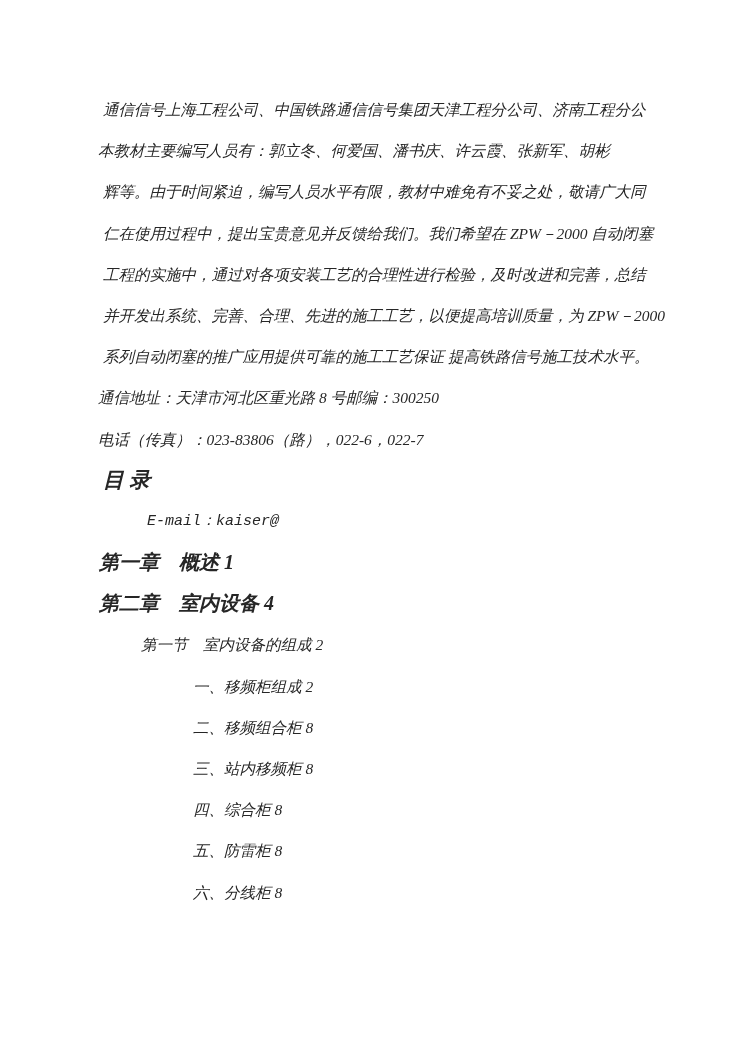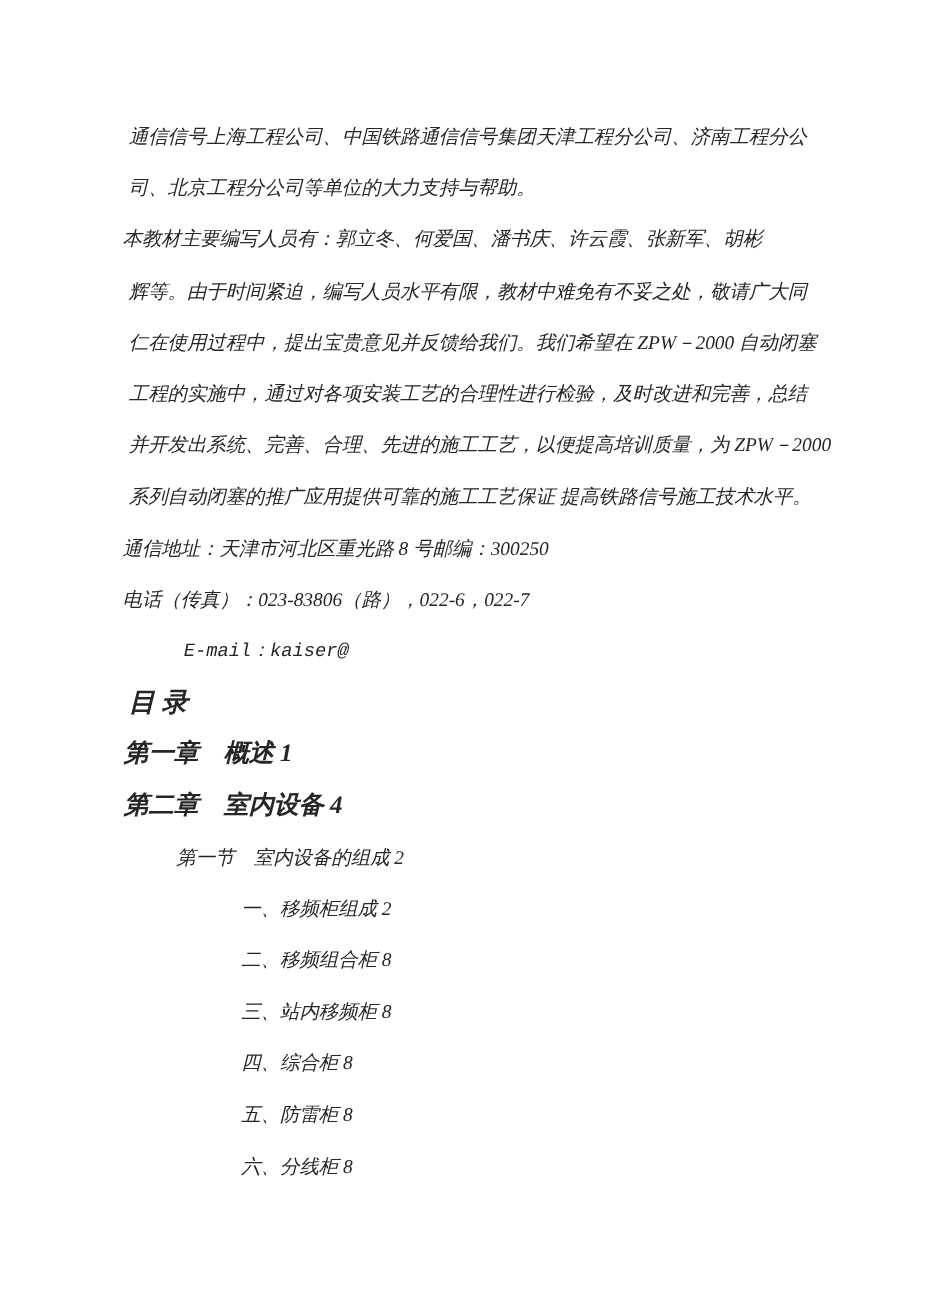--- a/index.html
+++ b/index.html
@@ -55,31 +55,30 @@
   .s-section { padding-left: 141px; }
   
   .s-toc-item { padding-left: 157px; margin-left: 36px; }
 </style>
 </head>
 <body>
 
 <div class="page">
   <div class="lines">
       <div class="line s-body">通信信号上海工程公司、中国铁路通信信号集团天津工程分公司、济南工程分公</div>
-      <div class="line s-body">司、北京工程分公司等单位的大力支持与帮助。</div>
       <div class="line s-body-indent">本教材主要编写人员有：郭立冬、何爱国、潘书庆、许云霞、张新军、胡彬</div>
       <div class="line s-body">辉等。由于时间紧迫，编写人员水平有限，教材中难免有不妥之处，敬请广大同</div>
       <div class="line s-body">仁在使用过程中，提出宝贵意见并反馈给我们。我们希望在 ZPW－2000 自动闭塞</div>
       <div class="line s-body">工程的实施中，通过对各项安装工艺的合理性进行检验，及时改进和完善，总结</div>
       <div class="line s-body">并开发出系统、完善、合理、先进的施工工艺，以便提高培训质量，为 ZPW－2000</div>
       <div class="line s-body">系列自动闭塞的推广应用提供可靠的施工工艺保证 提高铁路信号施工技术水平。</div>
       <div class="line s-body-indent">通信地址：天津市河北区重光路 8 号邮编：300250</div>
       <div class="line s-body-indent">电话（传真）：023-83806（路），022-6，022-7</div>
+      <div class="line s-heading">目 录</div>
       <div class="line s-mono-indent">E-mail：kaiser@</div>
-      <div class="line s-heading">目 录</div>
       <div class="line s-chapter">第一章　概述 1</div>
       <div class="line s-chapter">第二章　室内设备 4</div>
       <div class="line s-section">第一节　室内设备的组成 2</div>
       <div class="line s-toc-item">一、移频柜组成 2</div>
       <div class="line s-toc-item">二、移频组合柜 8</div>
       <div class="line s-toc-item">三、站内移频柜 8</div>
       <div class="line s-toc-item">四、综合柜 8</div>
       <div class="line s-toc-item">五、防雷柜 8</div>
       <div class="line s-toc-item">六、分线柜 8</div>
     </div>

